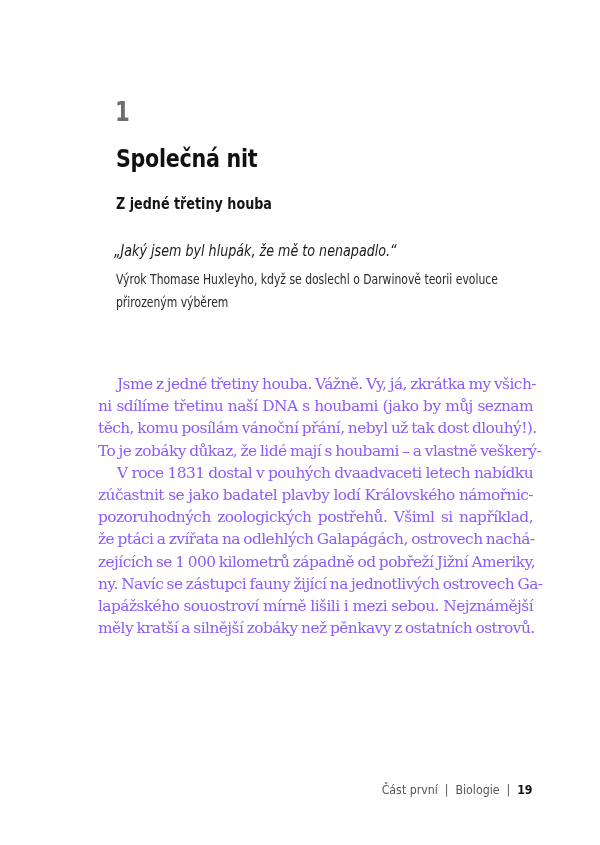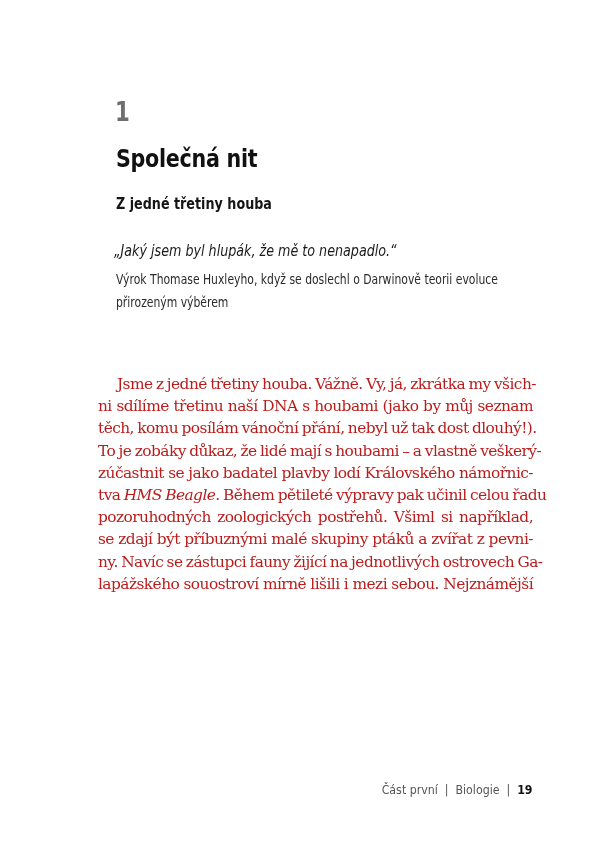--- a/index.html
+++ b/index.html
@@ -31,21 +31,21 @@
     .epigraph-source {
       position: absolute; left: 116px; top: 268px; width: 470px;
       font-family: "DejaVu Sans", sans-serif;
       font-size: 13.2px; color: #2a2a2a; line-height: 23px;
       transform: scaleX(0.82); transform-origin: left top;
     }
     .epigraph-source span { display: block; white-space: nowrap; }
     .body-text {
       position: absolute; left: 98px; top: 373px; width: 435px;
       font-family: "DejaVu Serif", serif;
-      font-size: 15.4px; color: #b91c1c; line-height: 22.2px;
+      font-size: 15.4px; color: #8b5cf6; line-height: 22.2px;
     }
     .body-line {
       display: block; white-space: nowrap; text-align: justify; text-align-last: justify;
       height: 22.2px; overflow: visible;
       letter-spacing: -0.55px; word-spacing: -1px;
     }
     .body-line.indent { padding-left: 19px; }
     .body-line.last { text-align-last: left; }
     .body-line .it { font-style: italic; }
     .footer {
@@ -68,26 +68,28 @@
   <span>Výrok Thomase Huxleyho, když se doslechl o Darwinově teorii evoluce</span>
   <span>přirozeným výběrem</span>
 </div>
 
 <div class="body-text">
   <span class="body-line indent">Jsme z jedné třetiny houba. Vážně. Vy, já, zkrátka my všich-</span>
   <span class="body-line">ni sdílíme třetinu naší DNA s houbami (jako by můj seznam</span>
   <span class="body-line">těch, komu posílám vánoční přání, nebyl už tak dost dlouhý!).</span>
   <span class="body-line">To je zobáky důkaz, že lidé mají s houbami – a vlastně veškerý-</span>
 
+  <span class="body-line indent">V roce 1831 dostal v pouhých dvaadvaceti letech nabídku</span>
   <span class="body-line">zúčastnit se jako badatel plavby lodí Královského námořnic-</span>
-  <span class="body-line"><span>tva </span><span class="it">HMS Beagle</span><span>. Během pětileté výpravy pak učinil celou řadu</span></span>
   <span class="body-line">pozoruhodných zoologických postřehů. Všiml si například,</span>
-  <span class="body-line">se zdají být příbuznými malé skupiny ptáků a zvířat z pevni-</span>
+  <span class="body-line">že ptáci a zvířata na odlehlých Galapágách, ostrovech nachá-</span>
+  <span class="body-line">zejících se 1 000 kilometrů západně od pobřeží Jižní Ameriky,</span>
   <span class="body-line">ny. Navíc se zástupci fauny žijící na jednotlivých ostrovech Ga-</span>
   <span class="body-line">lapážského souostroví mírně lišili i mezi sebou. Nejznámější</span>
+  <span class="body-line">měly kratší a silnější zobáky než pěnkavy z ostatních ostrovů.</span>
 </div>
 
 <div class="footer">
   <span>Část první</span>
   <span class="sep">|</span>
   <span>Biologie</span>
   <span class="sep">|</span>
   <span class="page-num">19</span>
 </div>
 

